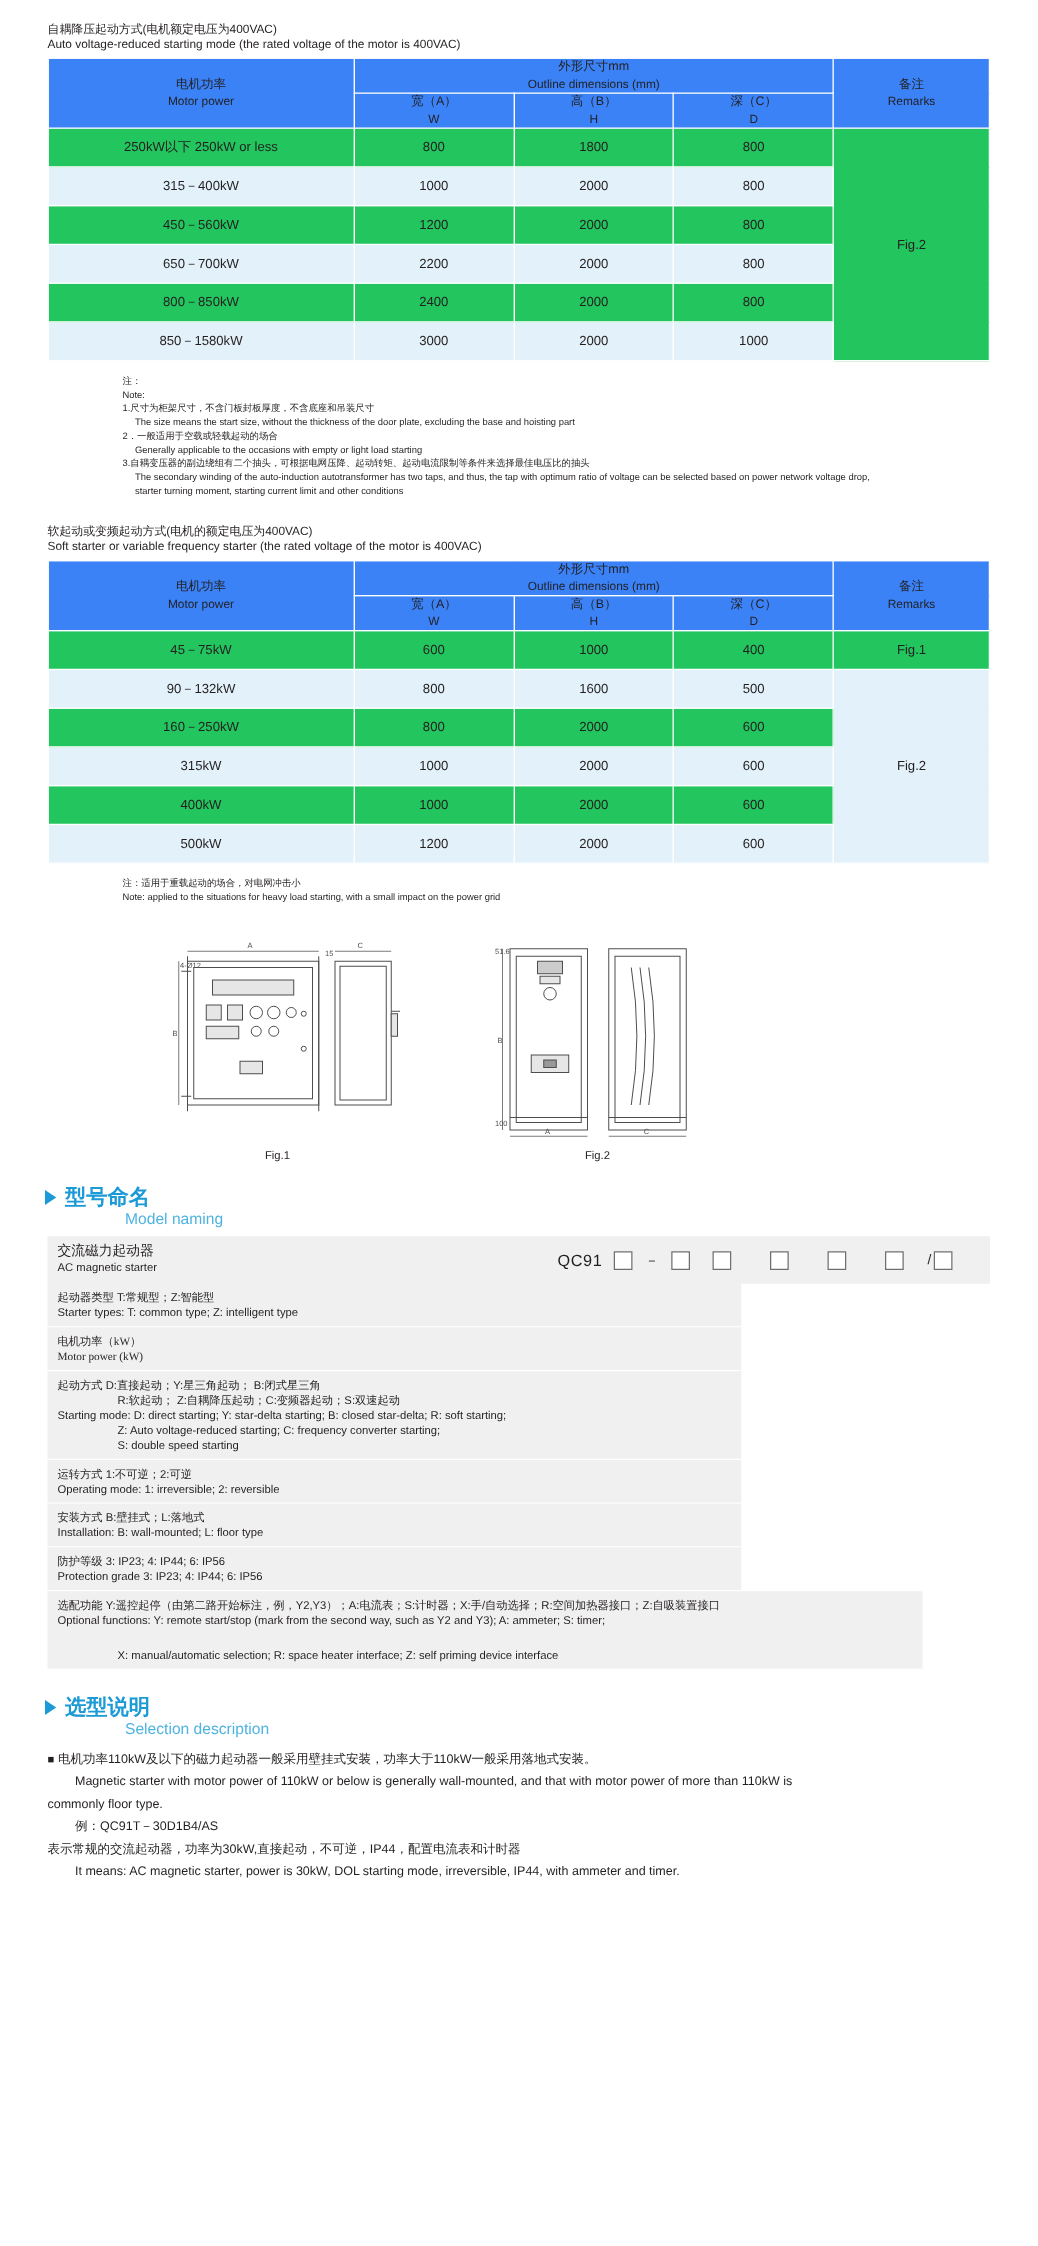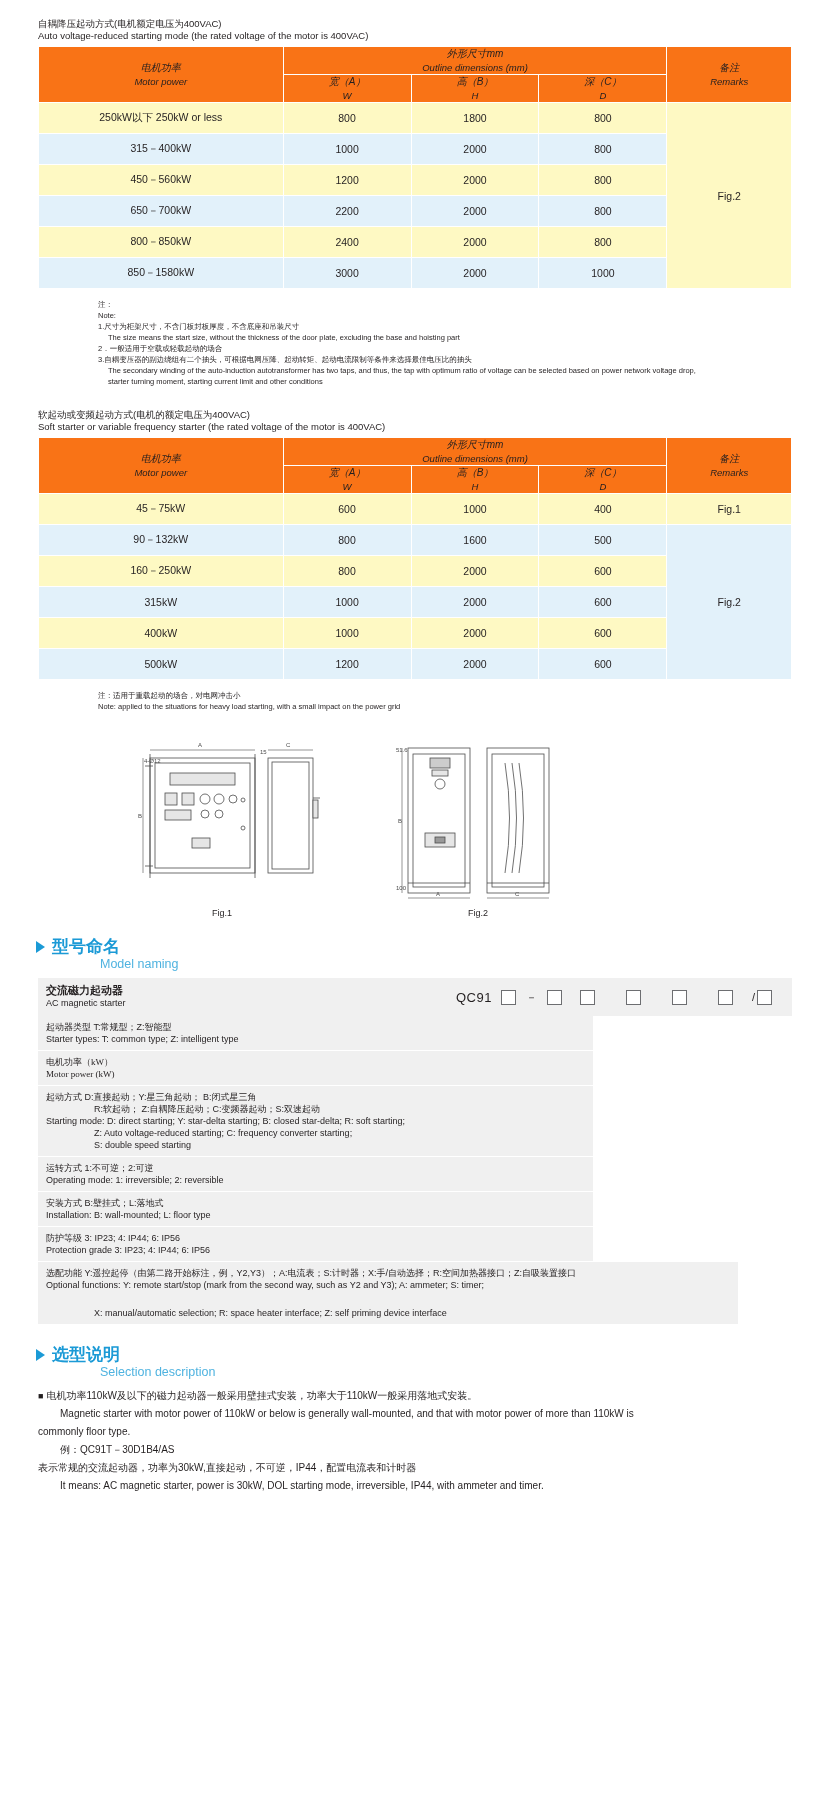--- a/index.html
+++ b/index.html
@@ -23,29 +23,28 @@
     font-size:10px;
   }
   table.spec td,table.spec th{
     border:1px solid #ffffff;
     text-align:center;
     vertical-align:middle;
     font-weight:normal;
     padding:0;
   }
   table.spec thead td{
-    background:#f97316;
+    background:#3b82f6;
     height:27px;
     font-size:10px;
     line-height:12.5px;
     color:#231f20;
-    font-style:italic;
   }
   table.spec tbody td{
-    background:#fef9c3;
+    background:#22c55e;
     height:30px;
     color:#231f20;
     font-size:10.5px;
   }
   table.spec tbody tr:nth-child(even) td{background:#e2f1fa;}
   .cellhead{line-height:13px;}
   .cellhead .l2{display:block;font-size:9.5px;}
 
   .notes{margin:10px 0 0 60px;font-size:7.5px;line-height:11px;color:#231f20;}
   .notes div{white-space:nowrap;}
@@ -194,20 +193,21 @@
         </tr>
       </tbody>
     </table>
 
     <div class="notes">
       <div>注：</div>
       <div>Note:</div>
       <div>1.尺寸为柜架尺寸，不含门板封板厚度，不含底座和吊装尺寸</div>
       <div class="ind">The size means the start size, without the thickness of the door plate, excluding the base and hoisting part</div>
       <div>2．一般适用于空载或轻载起动的场合</div>
+      <div class="ind">Generally applicable to the occasions with empty or light load starting</div>
       <div>3.自耦变压器的副边绕组有二个抽头，可根据电网压降、起动转矩、起动电流限制等条件来选择最佳电压比的抽头</div>
       <div class="ind">The secondary winding of the auto-induction autotransformer has two taps, and thus, the tap with optimum ratio of voltage can be selected based on power network voltage drop,</div>
       <div class="ind">starter turning moment, starting current limit and other conditions</div>
     </div>
   </div>
 
   <div class="block" style="margin-top:22px;">
     <div class="cap">
       <div>软起动或变频起动方式(电机的额定电压为400VAC)</div>
       <div class="en">Soft starter or variable frequency starter (the rated voltage of the motor is 400VAC)</div>
@@ -387,24 +387,24 @@
     <div class="sec-title">
       <span class="cn">型号命名</span>
       <span class="en">Model naming</span>
     </div>
   </div>
 
   <div class="naming">
 
     <div class="codebar">
       <div style="width:345px;padding:4px 8px;line-height:13px;box-sizing:border-box;">
-        <span style="display:block;font-size:11px;font-weight:bold;">交流磁力起动器</span>
+        <span style="display:block;font-size:11px;">交流磁力起动器</span>
         <span style="display:block;font-size:9px;">AC magnetic starter</span>
       </div>
-      <div style="flex:1;display:flex;align-items:center;justify-content:flex-end;padding-right:14px;">
+      <div style="flex:1;display:flex;align-items:center;justify-content:flex-end;padding-right:24px;">
         <span style="font-size:13px;letter-spacing:0.5px;">QC91</span>
         <span class="box"></span>
         <span class="dash">－</span>
         <span class="box"></span>
         <span class="box"></span>
         <span class="box" style="margin-left:22px;"></span>
         <span class="box" style="margin-left:22px;"></span>
         <span class="box" style="margin-left:22px;"></span>
         <span class="slashbox">
           <span class="sl">/</span>

